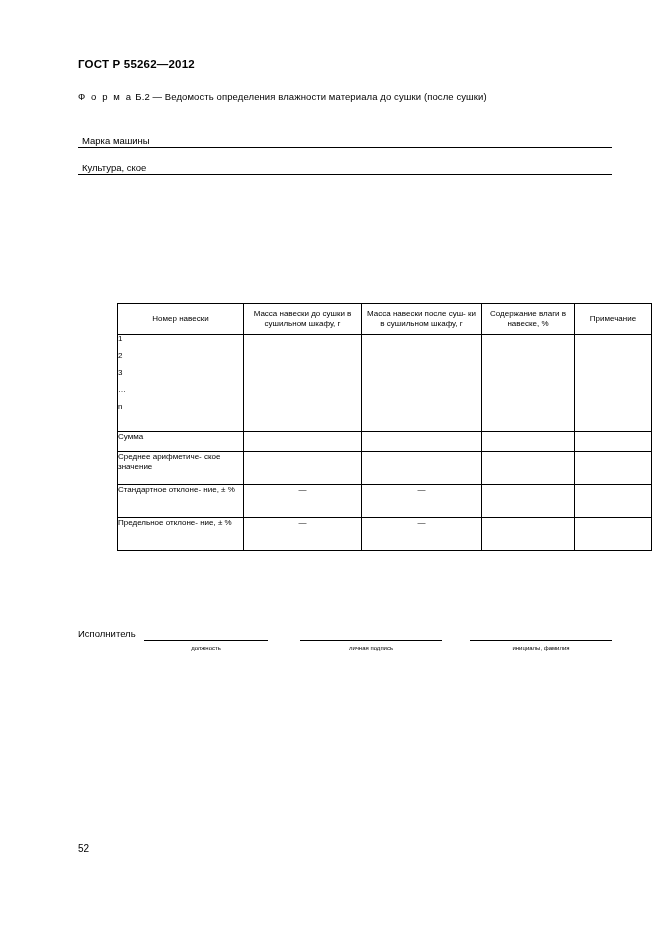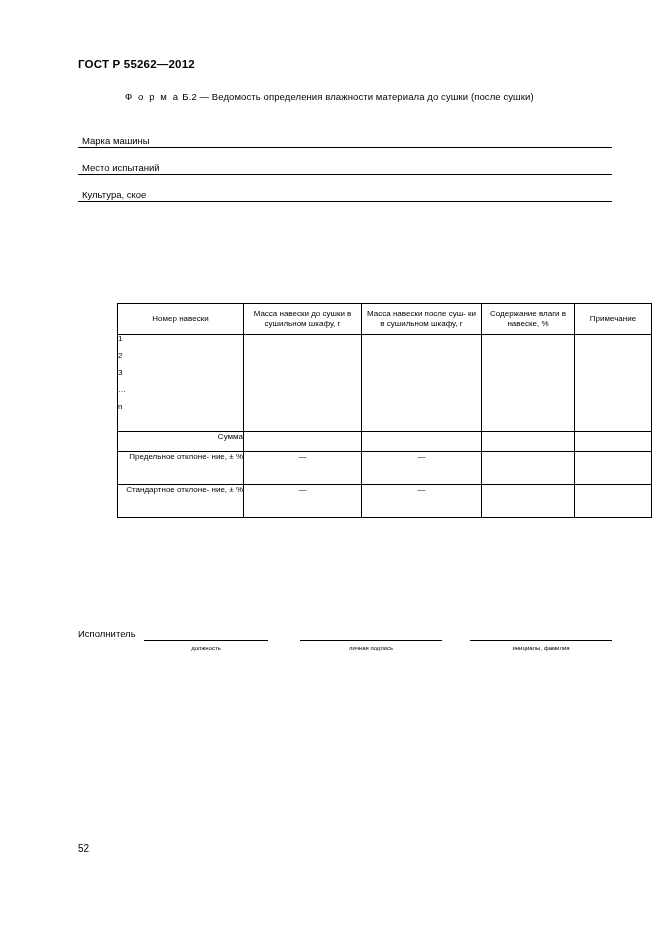--- a/index.html
+++ b/index.html
@@ -29,21 +29,20 @@
     font-weight: bold;
     letter-spacing: 0.2px;
   }
   .form-title {
     position: absolute;
     left: 78px;
     top: 91px;
     font-size: 9.5px;
     letter-spacing: 0.1px;
     white-space: nowrap;
-    margin-left: 47px;
   }
   .form-title .spaced {
     letter-spacing: 1.6px;
   }
   .fields {
     position: absolute;
     left: 78px;
     top: 135px;
     width: 534px;
   }
@@ -90,21 +89,21 @@
   table.data-table th {
     text-align: center;
     vertical-align: middle;
     padding: 5px 2px;
     line-height: 1.25;
   }
   td.rowlabel {
     padding: 4px 4px 4px 4px;
     font-size: 8.5px;
     line-height: 1.3;
-    text-align: right;
+    text-align: left;
   }
   td.center {
     text-align: center;
     vertical-align: middle;
     font-size: 9px;
   }
   .stack-cell {
     height: 96px;
     position: relative;
     padding: 4px 4px;
@@ -156,24 +155,20 @@
   <div class="doc-header">ГОСТ Р 55262—2012</div>
 
   <div class="form-title">
     <span class="spaced">Ф о р м а</span>
     <span>Б.2 — Ведомость определения влажности материала до сушки (после сушки)</span>
   </div>
 
   <div class="fields">
     <div class="field-row">
       <span class="field-label">Марка машины</span>
-      <span class="field-line"></span>
-    </div>
-    <div class="field-row">
-      <span class="field-label">Место испытаний</span>
       <span class="field-line"></span>
     </div>
     <div class="field-row">
       <span class="field-label">Культура, ское</span>
       <span class="field-line"></span>
     </div>
   </div>
 
   <table class="data-table">
     <colgroup>
@@ -207,28 +202,35 @@
         <td></td>
       </tr>
       <tr>
         <td class="rowlabel" style="height:19px">Сумма</td>
         <td class="center"></td>
         <td class="center"></td>
         <td class="center"></td>
         <td class="center"></td>
       </tr>
       <tr>
+        <td class="rowlabel" style="height:32px">Среднее арифметиче- ское значение</td>
+        <td class="center"></td>
+        <td class="center"></td>
+        <td class="center"></td>
+        <td class="center"></td>
+      </tr>
+      <tr>
+        <td class="rowlabel" style="height:32px">Стандартное отклоне- ние, ± %</td>
+        <td class="center">—</td>
+        <td class="center">—</td>
+        <td class="center"></td>
+        <td class="center"></td>
+      </tr>
+      <tr>
         <td class="rowlabel" style="height:32px">Предельное отклоне- ние, ± %</td>
-        <td class="center">—</td>
-        <td class="center">—</td>
-        <td class="center"></td>
-        <td class="center"></td>
-      </tr>
-      <tr>
-        <td class="rowlabel" style="height:32px">Стандартное отклоне- ние, ± %</td>
         <td class="center">—</td>
         <td class="center">—</td>
         <td class="center"></td>
         <td class="center"></td>
       </tr>
     </tbody>
   </table>
 
   <div class="signature">
     <span class="sig-label">Исполнитель</span>

